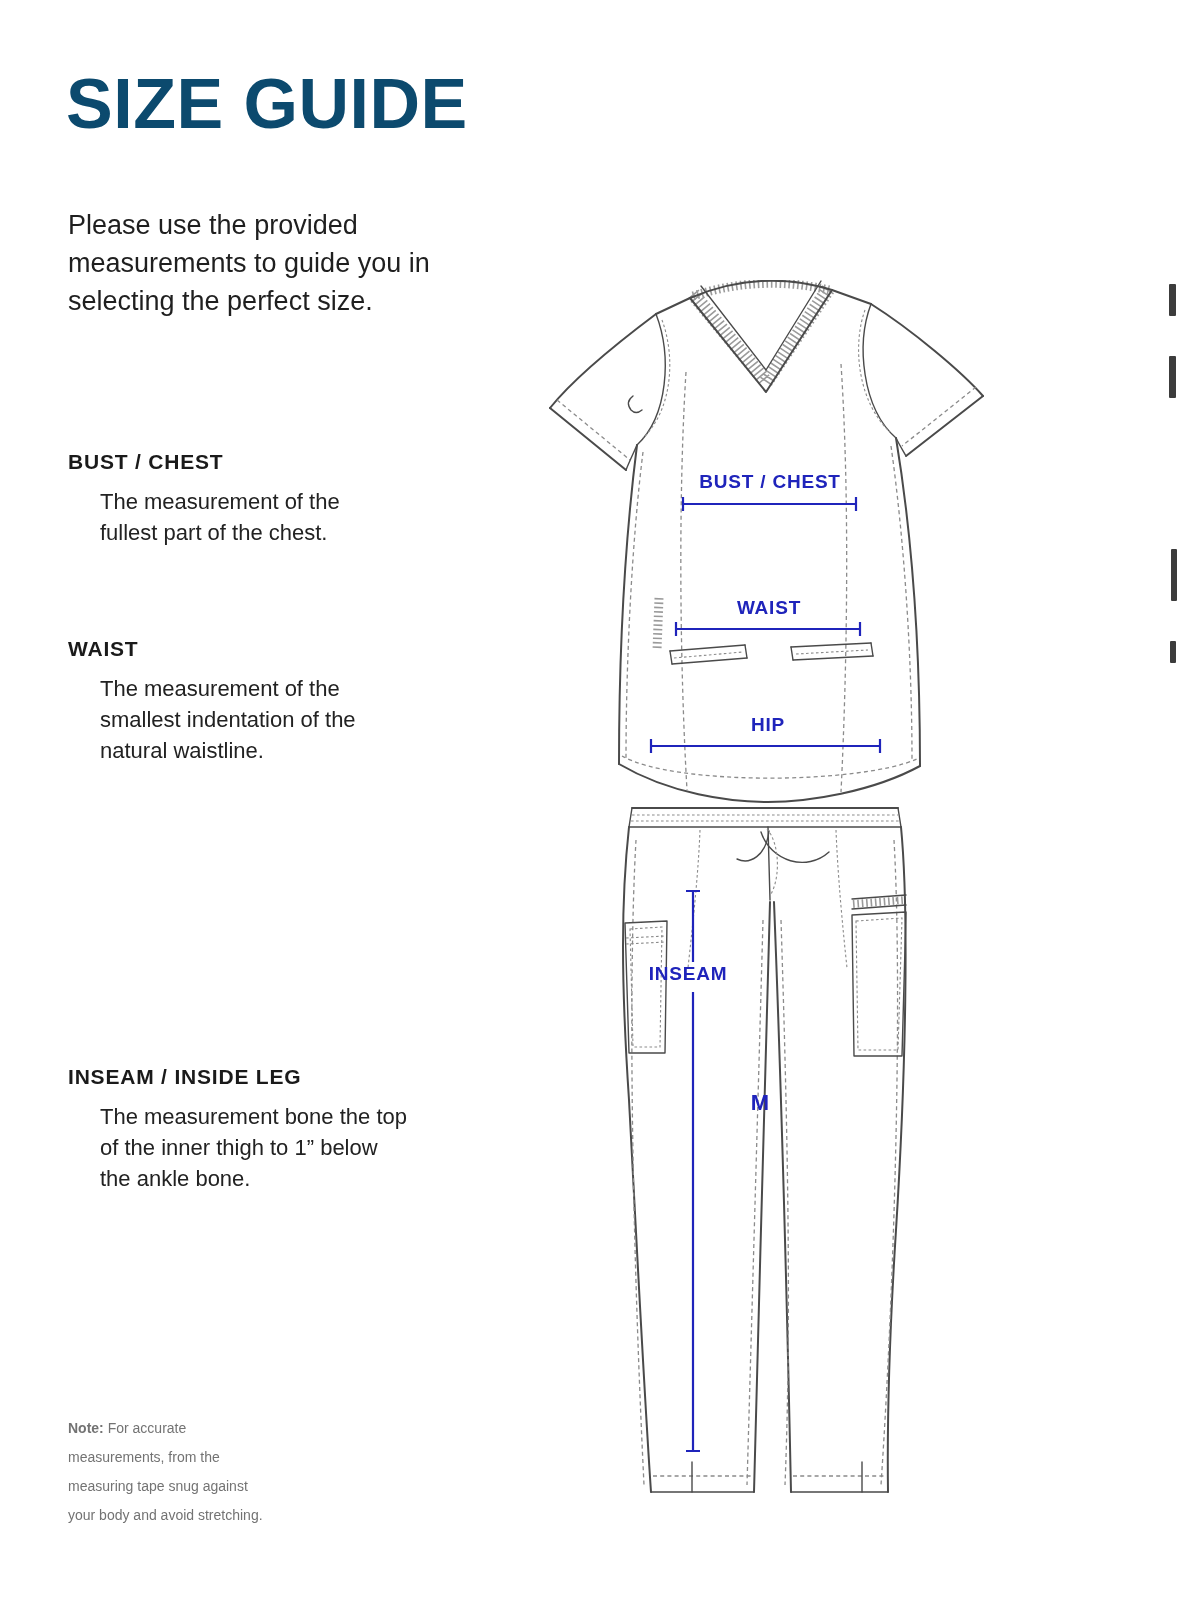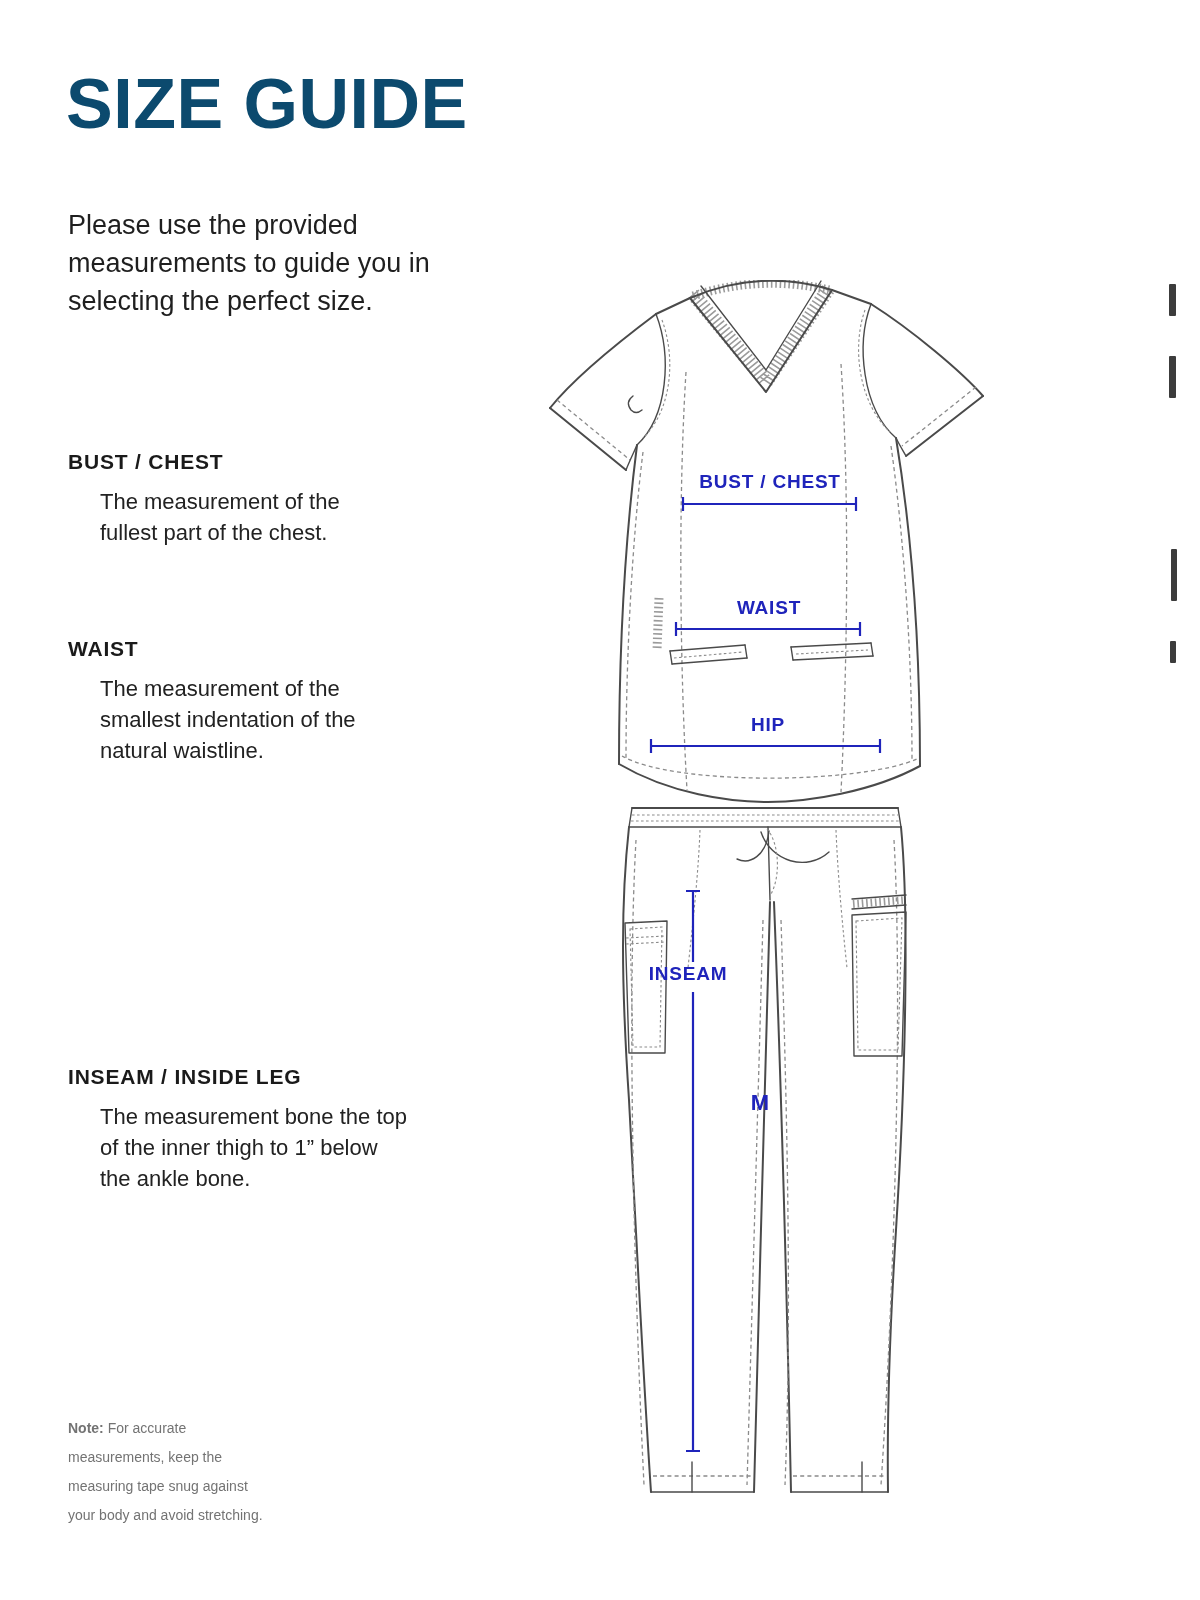--- a/index.html
+++ b/index.html
@@ -90,21 +90,21 @@
     <h2>INSEAM / INSIDE LEG</h2>
     <p>
       <span class="line">The measurement bone the top</span>
       <span class="line">of the inner thigh to 1” below</span>
       <span class="line">the ankle bone.</span>
     </p>
   </section>
 
   <p class="note">
     <span class="line"><b>Note:</b> <span>For accurate</span></span>
-    <span class="line">measurements, keep the</span>
+    <span class="line">measurements, from the</span>
     <span class="line">measuring tape snug against</span>
     <span class="line">your body and avoid stretching.</span>
   </p>
 
   <svg class="fig" width="452" height="1242" viewBox="0 0 452 1242" aria-hidden="true">
 
     <g>
 
       <path class="rib" style="stroke-width:14" d="M153,14 L226,102 L289,8"></path>
       <path class="rib" style="stroke-width:9" d="M153,16 Q221,-6 289,10"></path>

